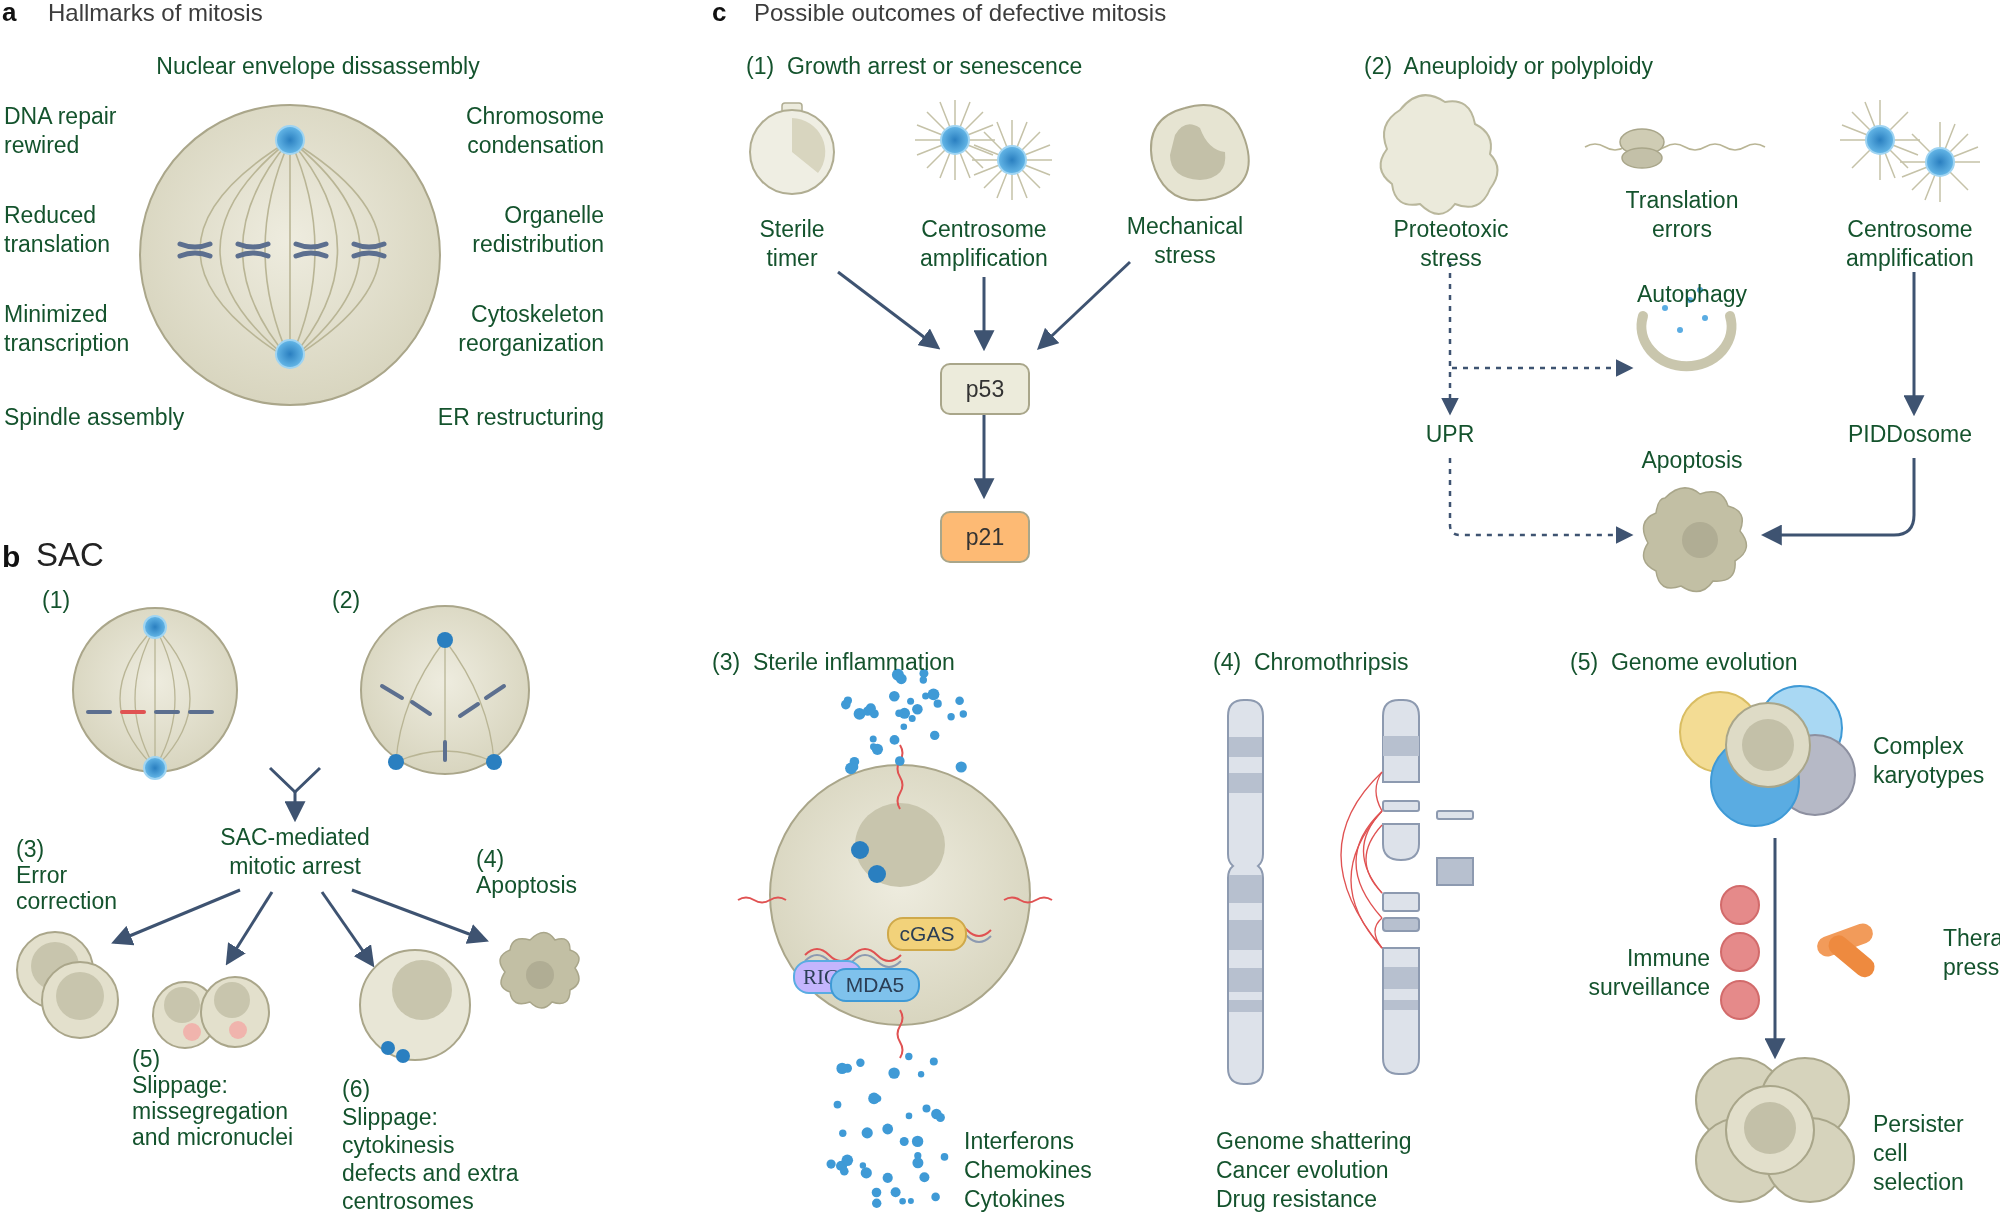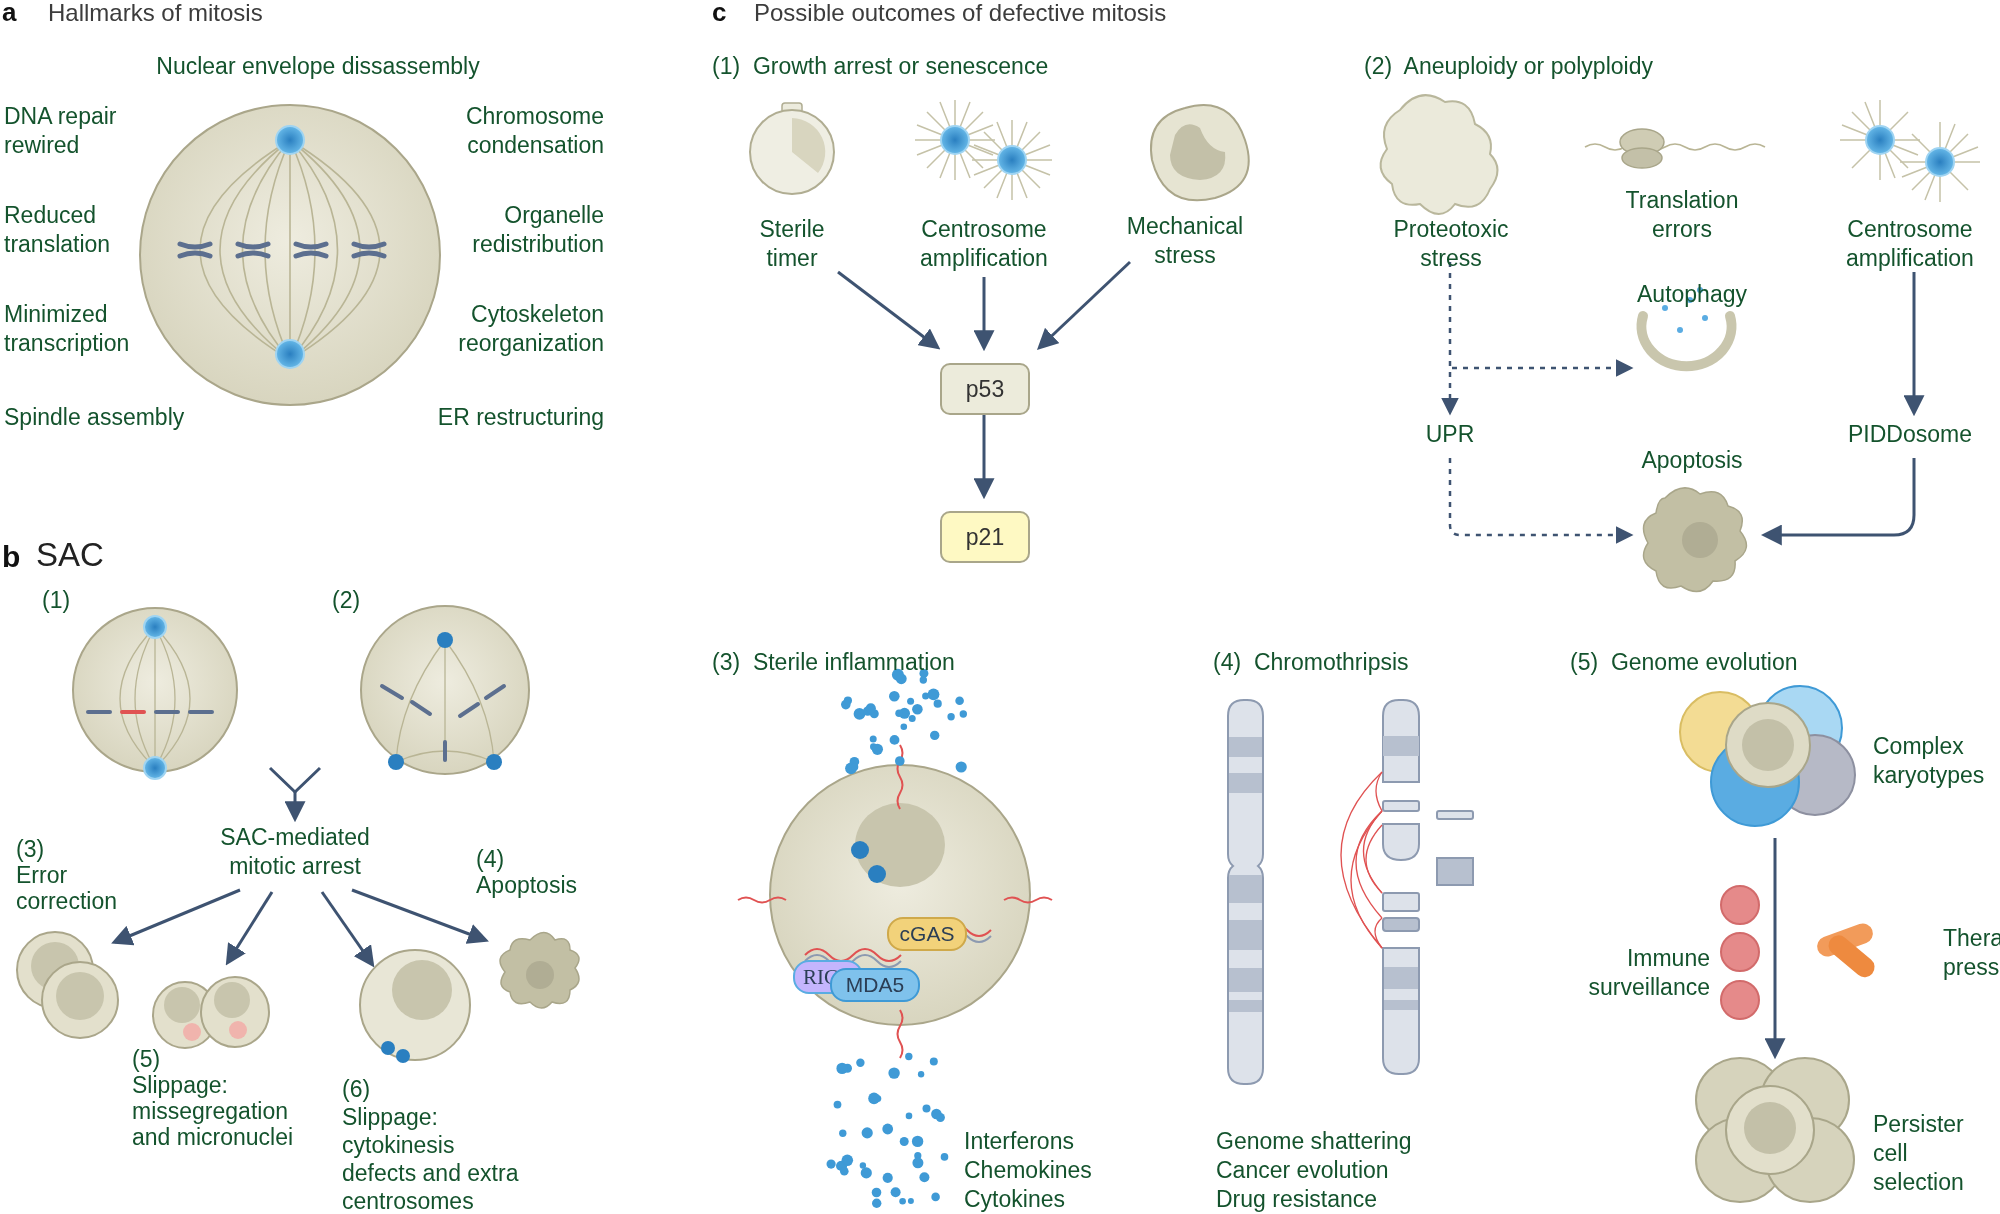--- a/index.html
+++ b/index.html
@@ -390,29 +390,29 @@
 and micronuclei</div>
 <div class="t ml" style="left:342px;top:1075px;line-height:28px;">(6)
 Slippage:
 cytokinesis
 defects and extra
 centrosomes</div>
 
 <div class="t panel-letter" style="left:712px;top:-2px;">c</div>
 <div class="t head" style="left:754px;top:-2px;">Possible outcomes of defective mitosis</div>
 
-<div class="t ml" style="left:712px;top:52px;">(1)  Growth arrest or senescence</div>
+<div class="t ml" style="left:746px;top:52px;">(1)  Growth arrest or senescence</div>
 <div class="t ml c" style="left:792px;top:215px;text-align:center;">Sterile
 timer</div>
 <div class="t ml c" style="left:984px;top:215px;text-align:center;">Centrosome
 amplification</div>
 <div class="t ml c" style="left:1185px;top:212px;text-align:center;">Mechanical
 stress</div>
 <div class="box" style="left:940px;top:363px;width:88px;width:86px;height:48px;background:#ecebdb;">p53</div>
-<div class="box" style="left:940px;top:511px;width:86px;height:48px;background:#fef9c3;">p21</div>
+<div class="box" style="left:940px;top:511px;width:86px;height:48px;background:#fdba74;">p21</div>
 
 <div class="t ml" style="left:1364px;top:52px;">(2)  Aneuploidy or polyploidy</div>
 <div class="t ml c" style="left:1451px;top:215px;text-align:center;">Proteotoxic
 stress</div>
 <div class="t ml c" style="left:1682px;top:186px;text-align:center;">Translation
 errors</div>
 <div class="t ml c" style="left:1910px;top:215px;text-align:center;">Centrosome
 amplification</div>
 <div class="t c" style="left:1692px;top:280px;">Autophagy</div>
 <div class="t c" style="left:1450px;top:420px;">UPR</div>

